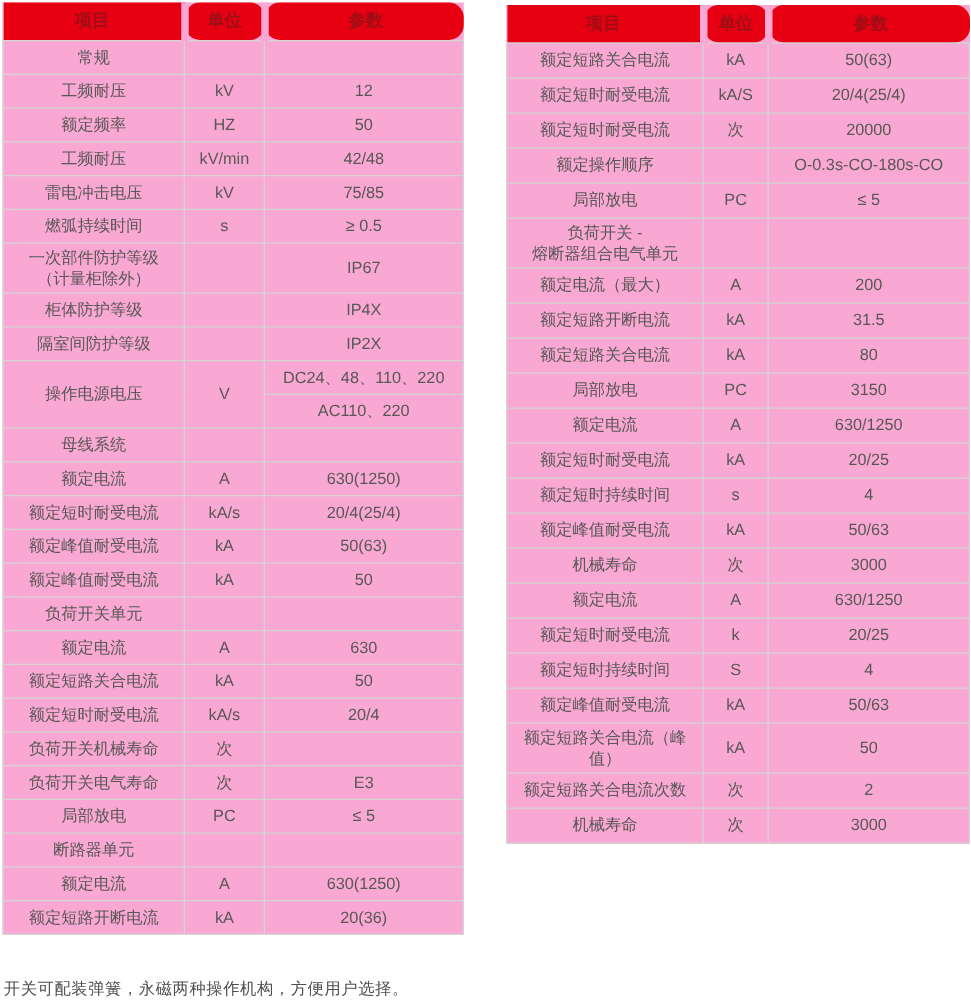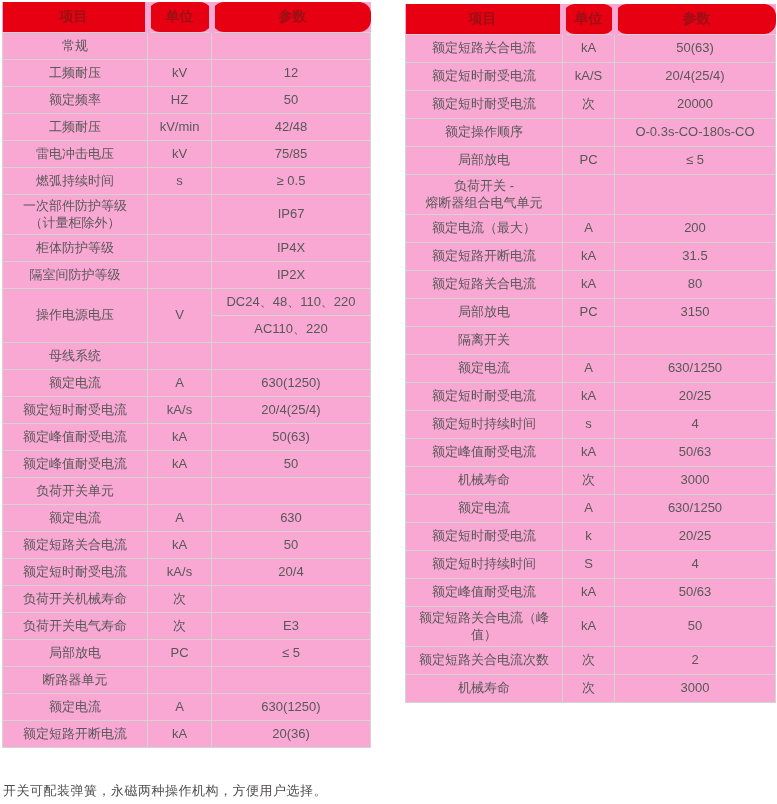--- a/index.html
+++ b/index.html
@@ -234,25 +234,20 @@
           <td>额定短路关合电流</td>
           <td>kA</td>
           <td>80</td>
         </tr>
         <tr>
           <td>局部放电</td>
           <td>PC</td>
           <td>3150</td>
         </tr>
         <tr>
-          <td>隔离开关</td>
-          <td></td>
-          <td></td>
-        </tr>
-        <tr>
           <td>额定电流</td>
           <td>A</td>
           <td>630/1250</td>
         </tr>
         <tr>
           <td>额定短时耐受电流</td>
           <td>kA</td>
           <td>20/25</td>
         </tr>
         <tr>

